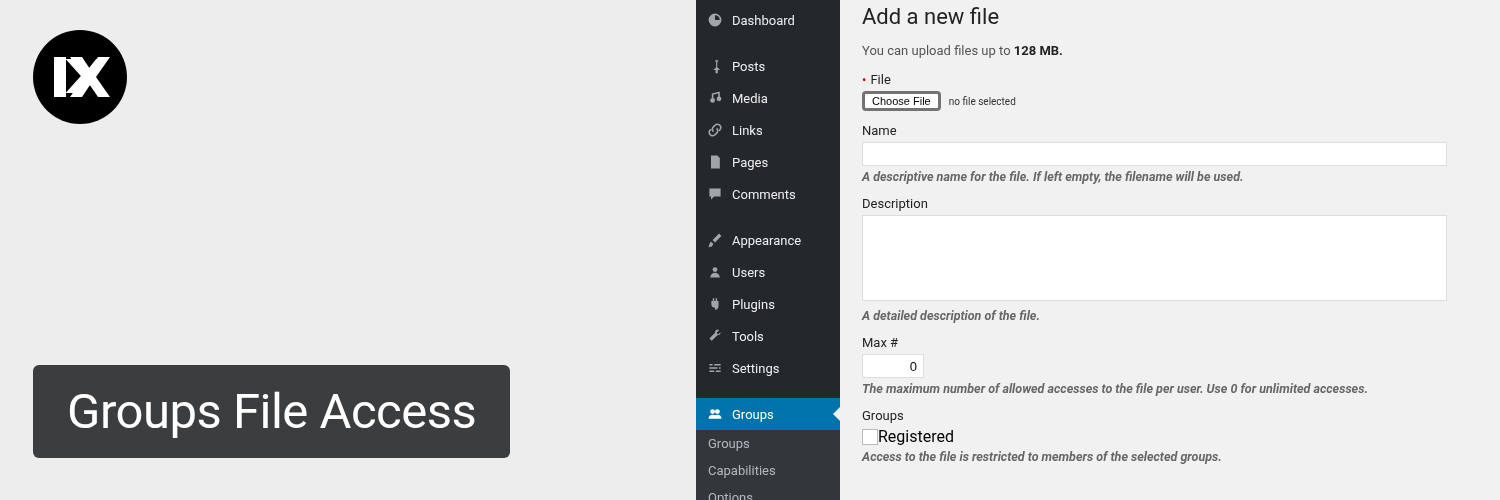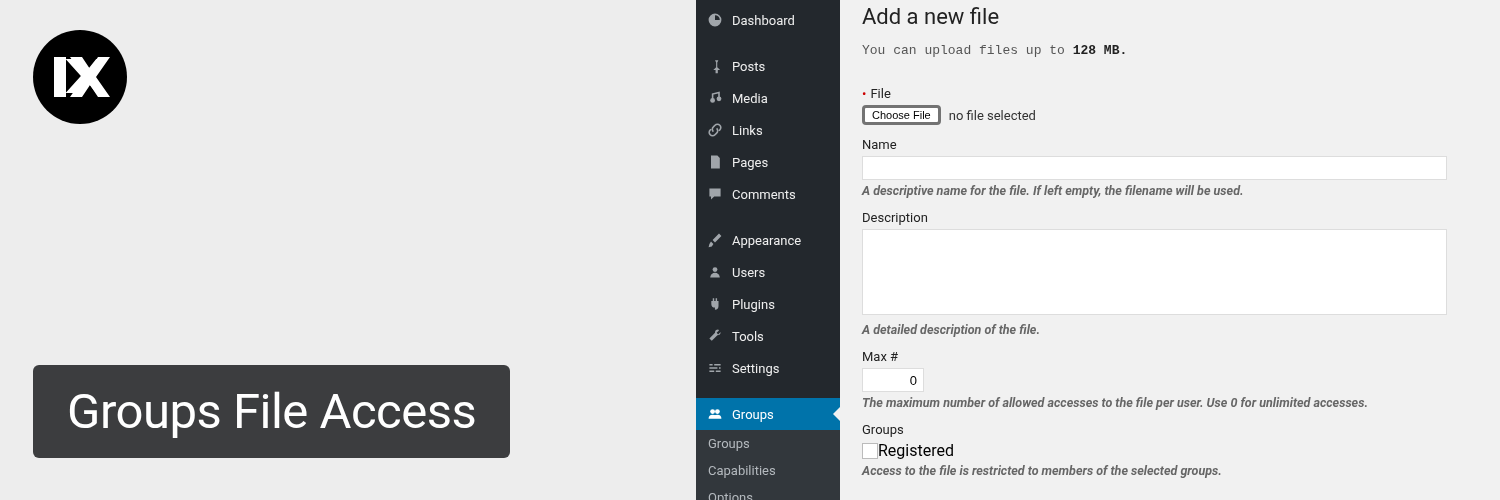--- a/index.html
+++ b/index.html
@@ -101,41 +101,40 @@
 }
 .page-title {
   font-size: 22px;
   font-weight: 400;
   color: #222;
   margin-bottom: 14px;
 }
 .upload-hint {
   font-size: 13px;
   color: #555;
-  margin-bottom: 28px;
-  font-family: Liberation Mono, monospace;
+  margin-bottom: 14px;
 }
 .upload-hint b { font-weight: 700; color: #222; }
 .field-block { margin-bottom: 12px; }
 .label-row {
   font-size: 13px;
   color: #222;
   margin-bottom: 4px;
 }
 .req-dot { color: #c00; margin-right: 4px; }
 .file-row { display: flex; align-items: center; gap: 8px; }
 .choose-btn {
   font-size: 11px;
   background: #fff;
   border: 3px solid #737373;
   border-radius: 4px;
   padding: 1px 7px;
   cursor: pointer;
 }
-.no-file { font-size: 13px; color: #333; text-align: center; }
+.no-file { font-size: 10px; color: #333; text-align: center; }
 .text-input {
   width: 585px;
   height: 24px;
   border: 1px solid #ddd;
   background: #fff;
   font-size: 13px;
   padding: 2px 6px;
 }
 .textarea-input {
   width: 585px;

